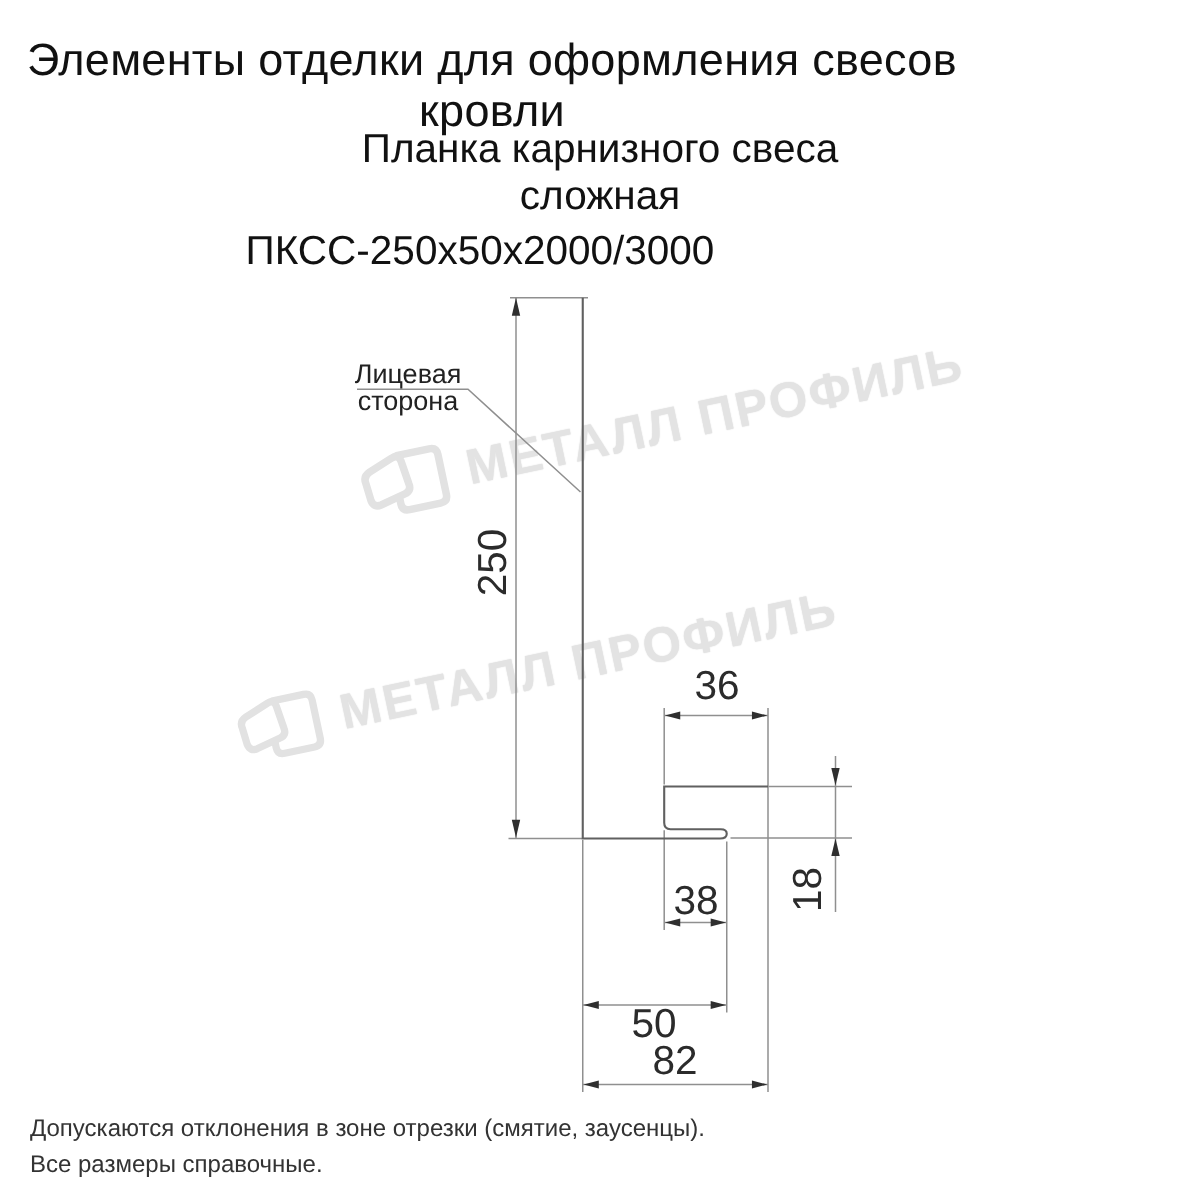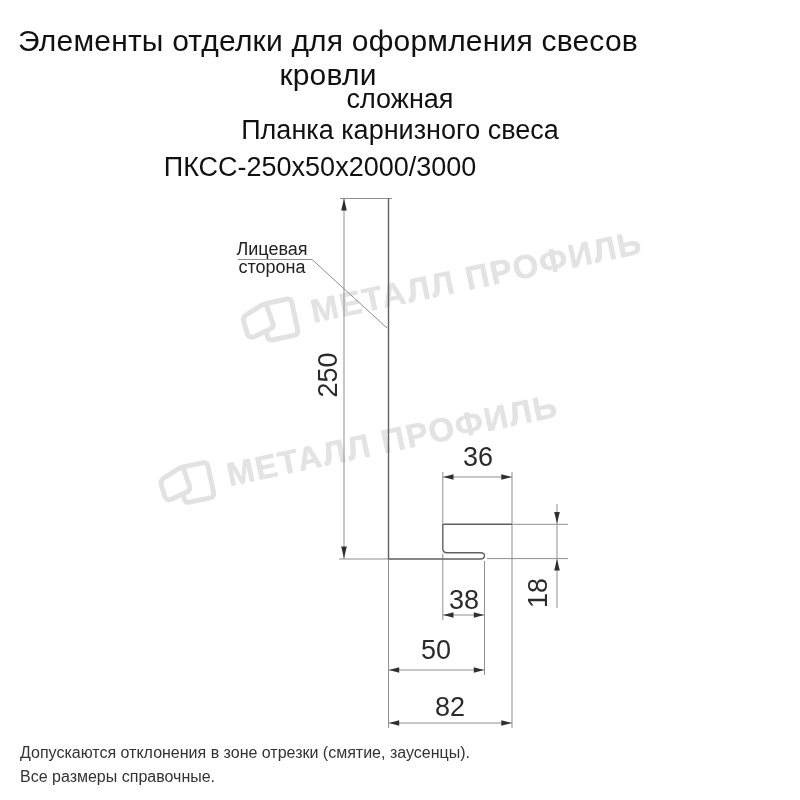--- a/index.html
+++ b/index.html
@@ -42,22 +42,22 @@
   <div class="watermark wm2">
     <svg class="logo-svg" width="62" height="52" viewBox="0 0 64 50">
       <path d="M26 13 Q25 8 30 7 L52 7 Q57 7 57 12 L57 39 Q57 44 52 44 L31 44 Q26 44 26 39 Z" fill="#ffffff" stroke="#e2e2e2" stroke-width="5"></path>
       <path d="M6 21 Q5 16 10 14 L26 8 Q31 6 32 11 L34 27 Q35 32 30 33 L13 37 Q8 38 7 33 Z" fill="#ffffff" stroke="#e2e2e2" stroke-width="5"></path>
     </svg>
     <span class="wm-text">МЕТАЛЛ ПРОФИЛЬ</span>
   </div>
 
   <div class="title">Элементы отделки для оформления свесов кровли</div>
   <div class="subtitle">
+    <div>Планка карнизного свеса</div>
     <div>сложная</div>
-    <div>Планка карнизного свеса</div>
   </div>
   <div class="model">ПКСС-250х50х2000/3000</div>
 
   <svg class="draw" width="800" height="800" viewBox="0 0 800 800">
 
     <g stroke="#8f8f8f" stroke-width="1" fill="none">
       <path d="M340 198.5 H392"></path>
       <path d="M339 559 H388"></path>
       <path d="M442.8 472 V523"></path>
       <path d="M442.8 553.5 V620"></path>
@@ -101,21 +101,21 @@
       <polygon points="511.5,723 501.3,720.3 501.3,725.7"></polygon>
     </g>
   </svg>
 
   <div class="face-label">Лицевая сторона</div>
 
   <div class="dim rot" style="left:288px;top:361px;">250</div>
   <div class="dim" style="left:438px;top:443px;">36</div>
   <div class="dim rot" style="left:498px;top:579px;">18</div>
   <div class="dim" style="left:424px;top:586px;">38</div>
-  <div class="dim" style="left:396px;top:636px;">50</div>
+  <div class="dim" style="left:396px;top:668px;">50</div>
   <div class="dim" style="left:410px;top:693px;">82</div>
 
   <div class="footer">
     <div>Допускаются отклонения в зоне отрезки (смятие, заусенцы).</div>
     <div>Все размеры справочные.</div>
   </div>
 
 </div>
 
 </body></html>

